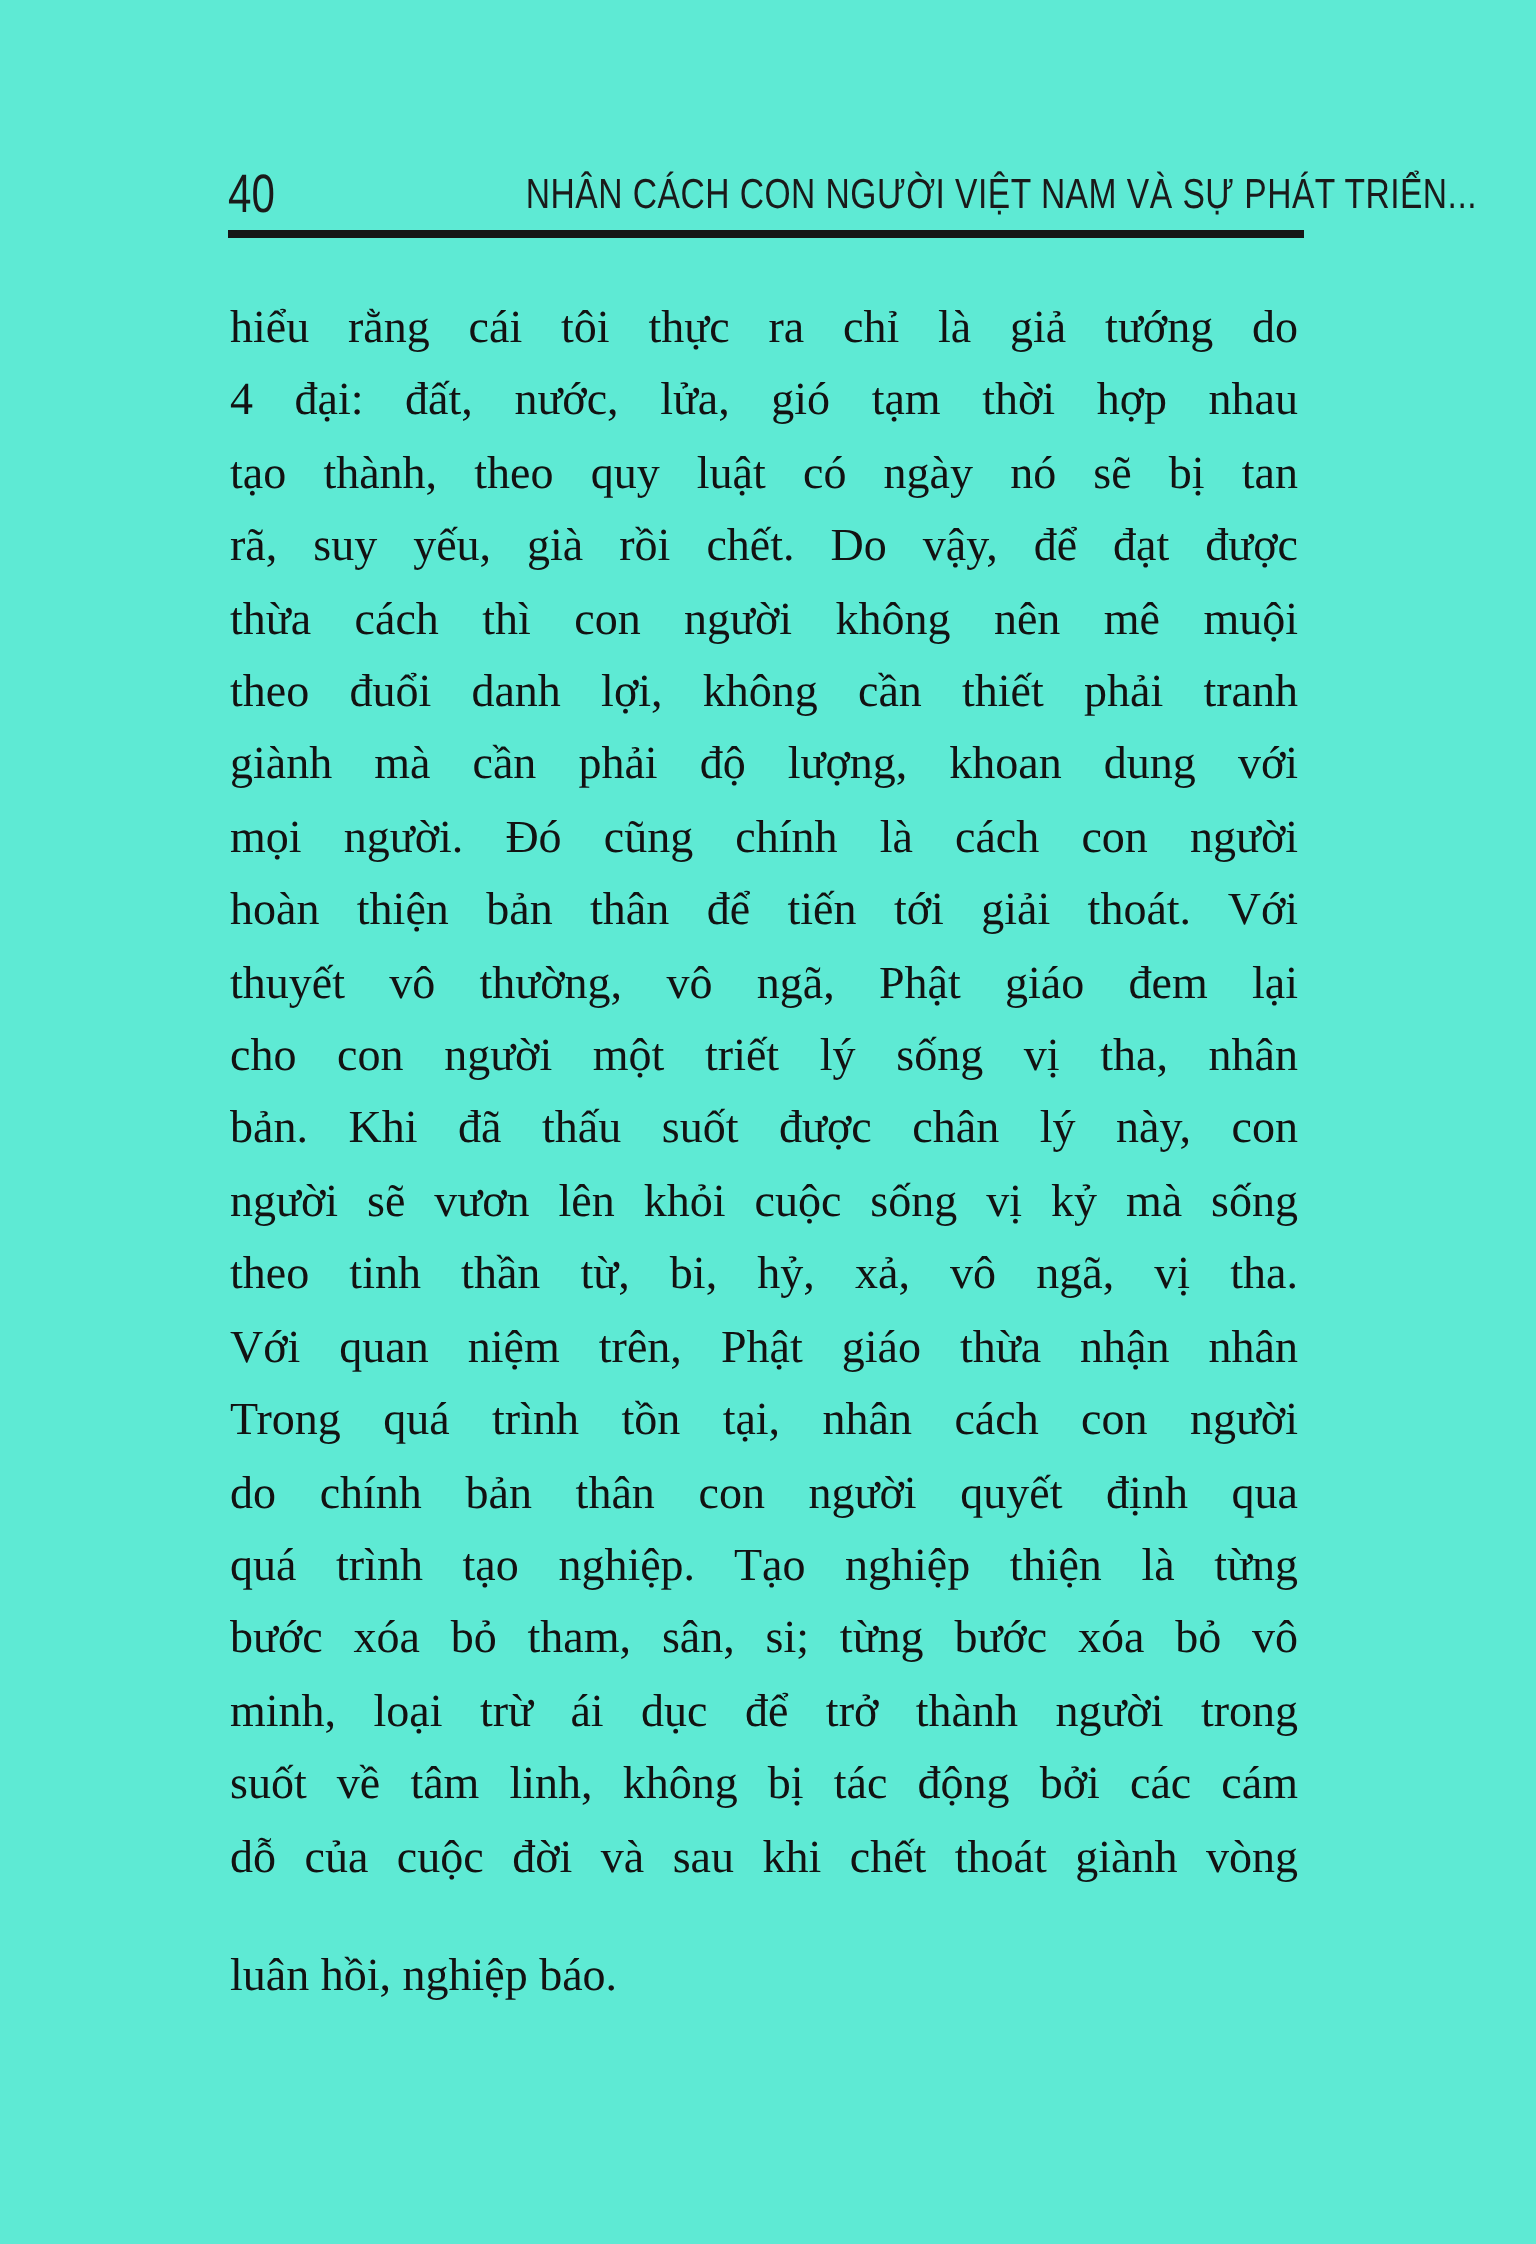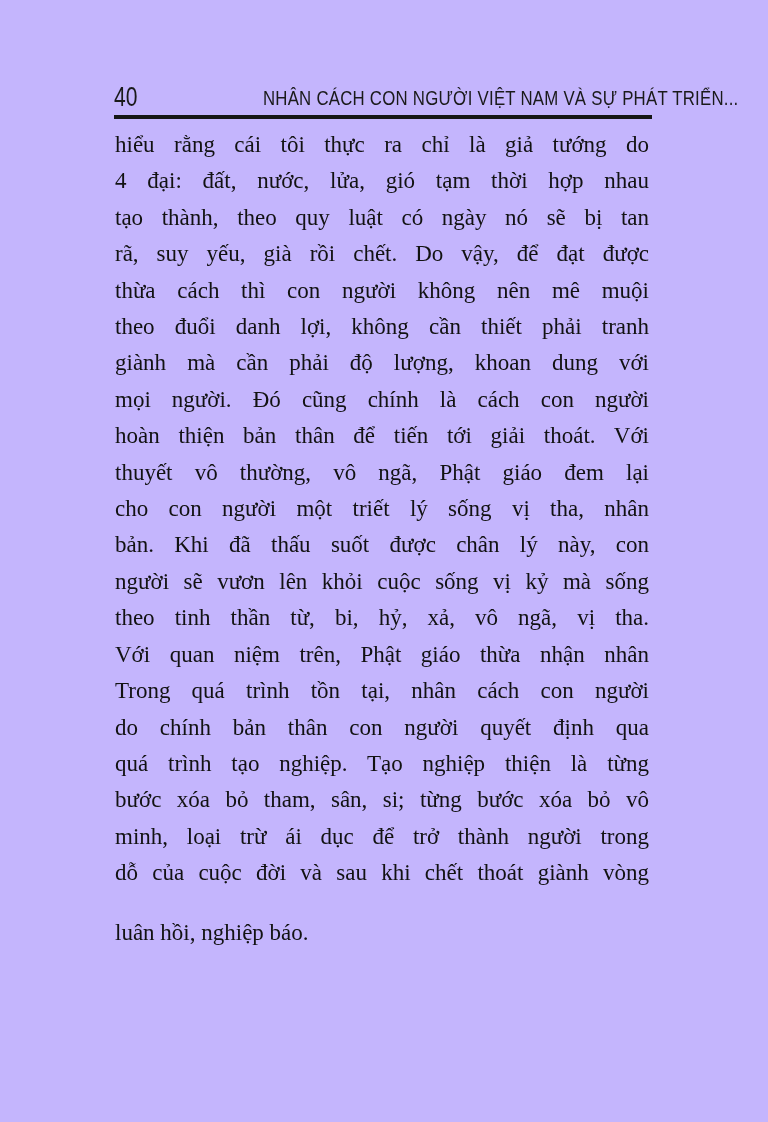--- a/index.html
+++ b/index.html
@@ -5,21 +5,21 @@
   html, body {
     margin: 0;
     padding: 0;
     background: #e8e8e8;
   }
   .page {
     position: relative;
     width: 768px;
     height: 1122px;
     margin: 0 auto;
-    background: #c4b5fd;
+    background: #5eead4;
     overflow: hidden;
     color: #141414;
   }
   .header {
     position: absolute;
     left: 114px;
     top: 84px;
     width: 537px;
     height: 26px;
     display: flex;
@@ -47,21 +47,21 @@
     position: absolute;
     left: 114px;
     top: 115px;
     width: 538px;
     height: 4px;
     background: #161616;
   }
   .body-text {
     position: absolute;
     left: 115px;
-    top: 127px;
+    top: 146px;
     width: 534px;
     font-family: "Liberation Serif", "DejaVu Serif", serif;
     font-size: 23px;
     line-height: 36.4px;
     color: #121212;
   }
   .line {
     text-align: justify;
     text-align-last: justify;
     white-space: normal;
@@ -96,16 +96,17 @@
       <div class="line"><span>cho con người một triết lý sống vị tha, nhân</span></div>
       <div class="line"><span>bản. Khi đã thấu suốt được chân lý này, con</span></div>
       <div class="line"><span>người sẽ vươn lên khỏi cuộc sống vị kỷ mà sống</span></div>
       <div class="line"><span>theo tinh thần từ, bi, hỷ, xả, vô ngã, vị tha.</span></div>
       <div class="line"><span>Với quan niệm trên, </span><span class="em">Phật giáo thừa nhận nhân</span></div>
       <div class="line"><span>Trong quá trình tồn tại, nhân cách con người</span></div>
       <div class="line"><span>do chính bản thân con người quyết định qua</span></div>
       <div class="line"><span>quá trình tạo nghiệp. Tạo nghiệp thiện là từng</span></div>
       <div class="line"><span>bước xóa bỏ tham, sân, si; từng bước xóa bỏ vô</span></div>
       <div class="line"><span>minh, loại trừ ái dục để trở thành người trong</span></div>
+      <div class="line"><span>suốt về tâm linh, không bị tác động bởi các cám</span></div>
       <div class="line"><span>dỗ của cuộc đời và sau khi chết thoát giành vòng</span></div>
       <div class="line line-last"><span>luân hồi, nghiệp báo.</span></div>
     </div>
 </div>
 
 </body></html>

